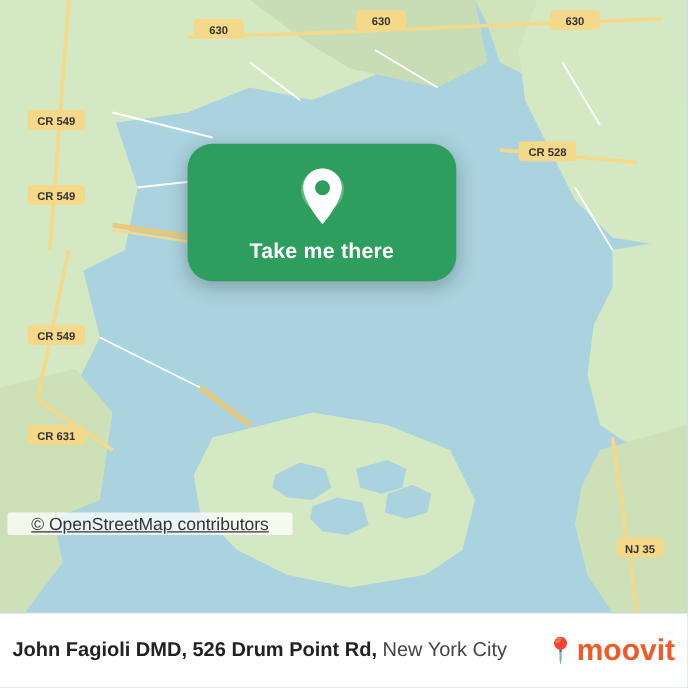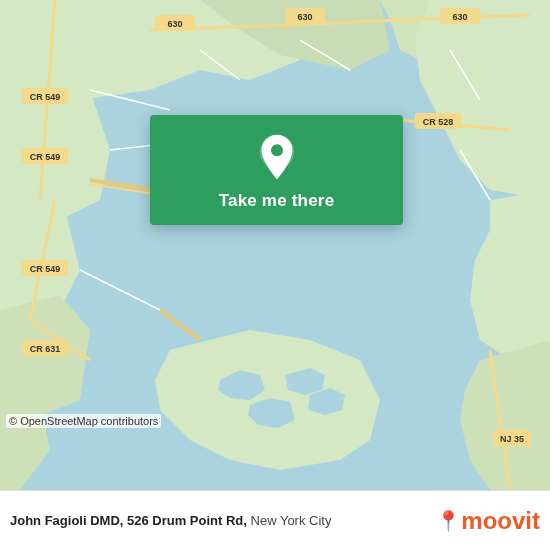--- a/index.html
+++ b/index.html
@@ -24,23 +24,23 @@
     #map-svg {
       width: 100%;
       height: 100%;
     }
 
     
     #location-card {
       position: absolute;
       top: 115px;
       left: 150px;
-      width: 253px;
+      width: 215px;
       background-color: #2e9e5e;
-      border-radius: 4px;
+      border-radius: 20px;
       display: flex;
       flex-direction: column;
       align-items: center;
       padding: 18px 20px 14px 20px;
       box-shadow: 0 4px 16px rgba(0,0,0,0.25);
       cursor: pointer;
     }
 
     #location-pin-icon {
       width: 48px;
@@ -63,46 +63,47 @@
       width: 550px;
       height: 60px;
       background-color: #fff;
       display: flex;
       align-items: center;
       padding: 0 10px;
       border-top: 1px solid #ddd;
     }
 
     #footer-address {
-      font-size: 13px;
+      font-size: 16px;
       color: #222;
       flex: 1;
       white-space: nowrap;
       overflow: hidden;
       text-overflow: ellipsis;
     }
 
     #footer-address span.bold {
       font-weight: bold;
     }
 
     #footer-address span.light {
       font-weight: normal;
       color: #444;
     }
 
     #osm-attribution {
       position: absolute;
       bottom: 62px;
       left: 6px;
-      font-size: 11px;
+      font-size: 14px;
       color: #333;
       background: rgba(255,255,255,0.75);
-      padding: 1px 3px;
+      padding: 1px 19px;
       border-radius: 2px;
+      text-decoration: underline;
     }
 
     
     .moovit-logo {
       display: flex;
       align-items: center;
       gap: 3px;
     }
     .moovit-logo-text {
       font-size: 24px;

